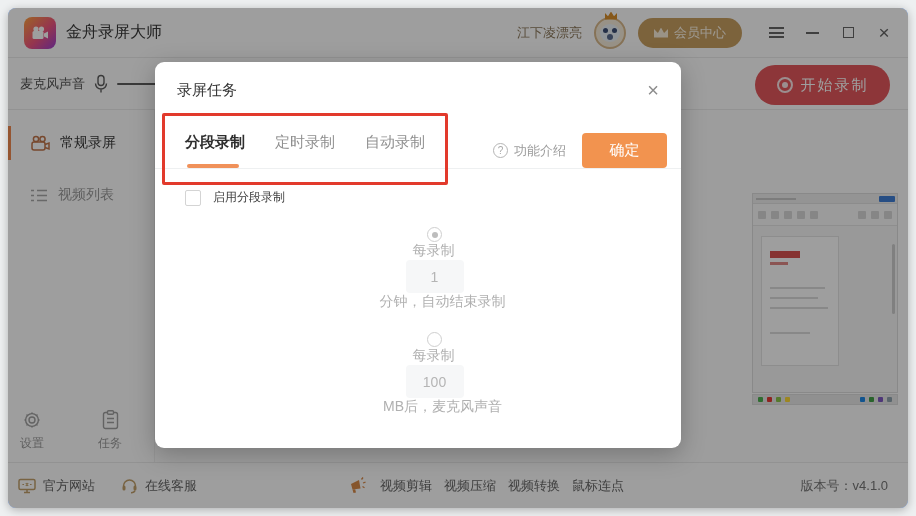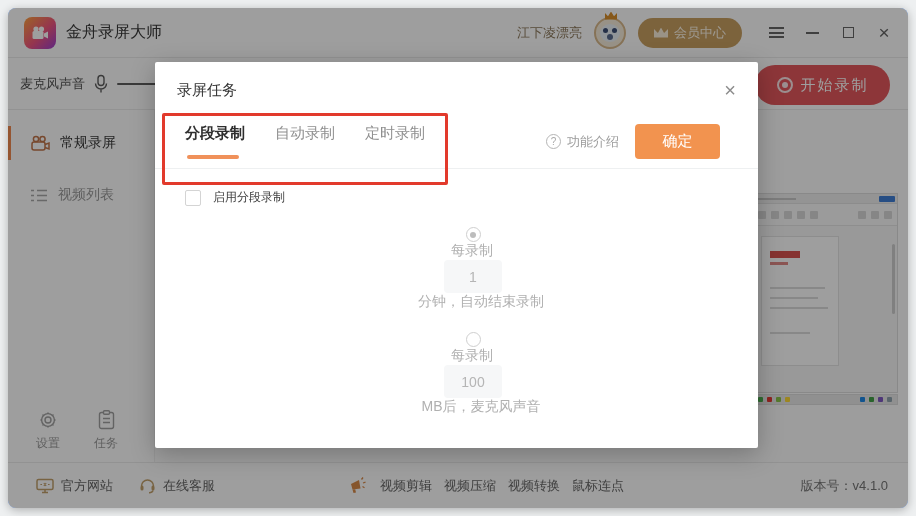--- a/index.html
+++ b/index.html
@@ -36,55 +36,55 @@
   .mic-slider { width:120px; height:2px; background:#5e5e5e; border-radius:1px; }
   .start-btn { position:absolute; right:18px; top:7px; height:40px; width:135px; border-radius:21px; background:#e4585c; color:#fff; font-size:15px; letter-spacing:2px; display:flex; align-items:center; justify-content:center; gap:8px; cursor:pointer; }
   .rec-ic { width:16px; height:16px; border:2px solid rgba(255,255,255,.85); border-radius:50%; position:relative; }
   .rec-ic::after { content:""; position:absolute; left:3px; top:3px; width:6px; height:6px; border-radius:50%; background:rgba(255,255,255,.85); }
 
   
   .sidebar { position:absolute; left:0; top:102px; bottom:46px; width:147px; background:#fff; border-right:1px solid #f0f0f0; }
   .nav-item { position:relative; display:flex; align-items:center; gap:10px; height:38px; padding-left:22px; margin-top:14px; cursor:pointer; font-size:14px; color:#9a9a9a; }
   .nav-item.active { color:#3a3a3a; }
   .nav-item.active::before { content:""; position:absolute; left:0; top:2px; width:3px; height:34px; background:#f08a4f; }
-  .side-foot { position:absolute; left:0; bottom:10px; width:100%; display:flex; gap:34px; padding-left:28px; }
+  .side-foot { position:absolute; left:0; bottom:10px; width:100%; display:flex; gap:54px; padding-left:12px; }
   .side-foot .sf { display:flex; flex-direction:column; align-items:center; gap:5px; font-size:12px; color:#9a9a9a; cursor:pointer; }
 
   
   .content { position:absolute; left:147px; top:102px; right:0; bottom:46px; background:#fdfdfd; }
   .pv-win { position:absolute; right:10px; top:83px; width:146px; height:200px; background:#f7f7f7; border:1px solid #ddd; }
   .pv-title { height:10px; background:#efefef; border-bottom:1px solid #e2e2e2; position:relative; }
   .pv-title .chip { position:absolute; right:2px; top:2px; width:16px; height:6px; background:#3f7fd6; border-radius:1px; }
   .pv-title .dash { position:absolute; left:3px; top:4px; width:40px; height:2px; background:#c9c9c9; }
   .pv-ribbon { height:22px; background:#fbfbfb; border-bottom:1px solid #e6e6e6; display:flex; align-items:center; gap:5px; padding:0 5px; }
   .pv-ribbon i { width:8px; height:8px; background:#d8d8d8; border-radius:1px; }
   .pv-page { position:absolute; left:8px; top:42px; width:78px; height:130px; background:#fff; border:1px solid #e4e4e4; }
   .pv-page .red1 { position:absolute; left:8px; top:14px; width:30px; height:7px; background:#d9534f; }
   .pv-page .red2 { position:absolute; left:8px; top:25px; width:18px; height:3px; background:#e08a86; }
   .pv-page .gl { position:absolute; left:8px; height:2px; background:#dcdcdc; }
   .pv-scroll { position:absolute; right:2px; top:50px; width:3px; height:70px; background:#cfcfcf; border-radius:2px; }
   .pv-task { position:absolute; right:10px; top:284px; width:146px; height:11px; background:#e9e9e9; border:1px solid #ddd; display:flex; align-items:center; gap:4px; padding:0 5px; }
   .pv-task i { width:5px; height:5px; border-radius:1px; }
 
   
   .footer { position:absolute; left:0; bottom:0; right:0; height:46px; border-top:1px solid #ececec; background:#fff; display:flex; align-items:center; font-size:13px; color:#666; }
-  .f-left { display:flex; align-items:center; gap:26px; padding-left:28px; }
+  .f-left { display:flex; align-items:center; gap:26px; padding-left:10px; }
   .f-link { display:flex; align-items:center; gap:7px; cursor:pointer; }
   .f-center { position:absolute; left:340px; display:flex; align-items:center; gap:12px; }
   .f-version { position:absolute; right:20px; color:#777; }
 
   
   .overlay { position:absolute; inset:0; background:rgba(0,0,0,.38); z-index:10; }
 
   
-  .modal { position:absolute; left:147px; top:54px; width:603px; height:386px; background:#fff; border-radius:2px; box-shadow:0 6px 24px rgba(0,0,0,.25); z-index:20; }
+  .modal { position:absolute; left:147px; top:54px; width:526px; height:386px; background:#fff; border-radius:9px; box-shadow:0 6px 24px rgba(0,0,0,.25); z-index:20; }
   .m-head { display:flex; align-items:center; justify-content:space-between; padding:18px 22px 10px 22px; }
   .m-title { font-size:15px; color:#333; }
   .m-close { font-size:20px; color:#8c8c8c; cursor:pointer; line-height:1; }
-  .m-tabsrow { position:relative; display:flex; align-items:flex-start; padding:14px 38px 0 30px; height:58px; }
+  .m-tabsrow { position:relative; display:flex; align-items:flex-end; padding:14px 14px 0 30px; height:58px; }
   .m-tabs { display:flex; gap:30px; }
   .m-tab { position:relative; font-size:15px; color:#8f8f8f; cursor:pointer; padding-bottom:16px; }
   .m-tab.active { color:#2e2e2e; font-weight:bold; }
   .m-tab.active::after { content:""; position:absolute; left:2px; bottom:0; width:52px; height:4px; border-radius:2px; background:#f0915a; }
   .m-tabs-right { margin-left:auto; display:flex; align-items:center; gap:16px; }
   .help { display:flex; align-items:center; gap:6px; color:#9c9c9c; font-size:13px; cursor:pointer; }
   .help .q { width:15px; height:15px; border:1px solid #b5b5b5; border-radius:50%; font-size:10px; display:flex; align-items:center; justify-content:center; color:#a8a8a8; }
   .confirm-btn { width:85px; height:35px; border:none; border-radius:4px; background:#f2934f; color:#fff; font-size:15px; cursor:pointer; font-family:inherit; }
   .m-divider { height:1px; background:#eef0f1; margin-top:0; }
   .m-form { padding:18px 30px 0 30px; }
@@ -304,22 +304,22 @@
   <div class="overlay"></div>
 
   <div class="modal">
     <div class="m-head">
       <span class="m-title">录屏任务</span>
       <span class="m-close">×</span>
     </div>
     <div class="m-tabsrow">
       <div class="m-tabs">
         <span class="m-tab active">分段录制</span>
+        <span class="m-tab">定时录制</span>
         <span class="m-tab">自动录制</span>
-        <span class="m-tab">定时录制</span>
       </div>
       <div class="m-tabs-right">
         <span class="help">
           <span class="q">?</span>
           <span>功能介绍</span>
         </span>
         <button class="confirm-btn">确定</button>
       </div>
     </div>
     <div class="m-divider"></div>

